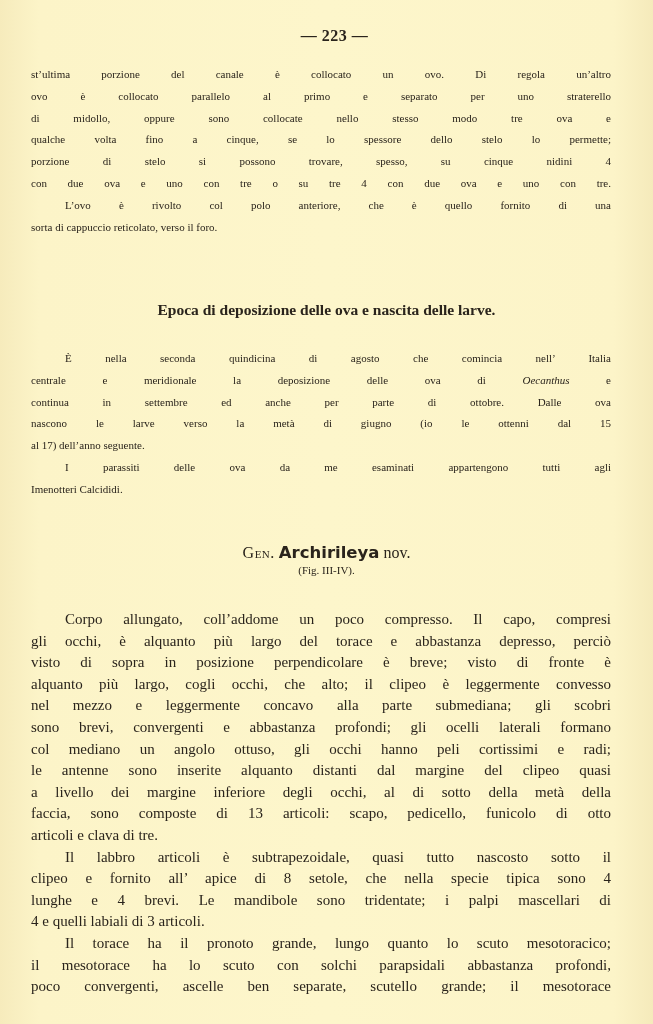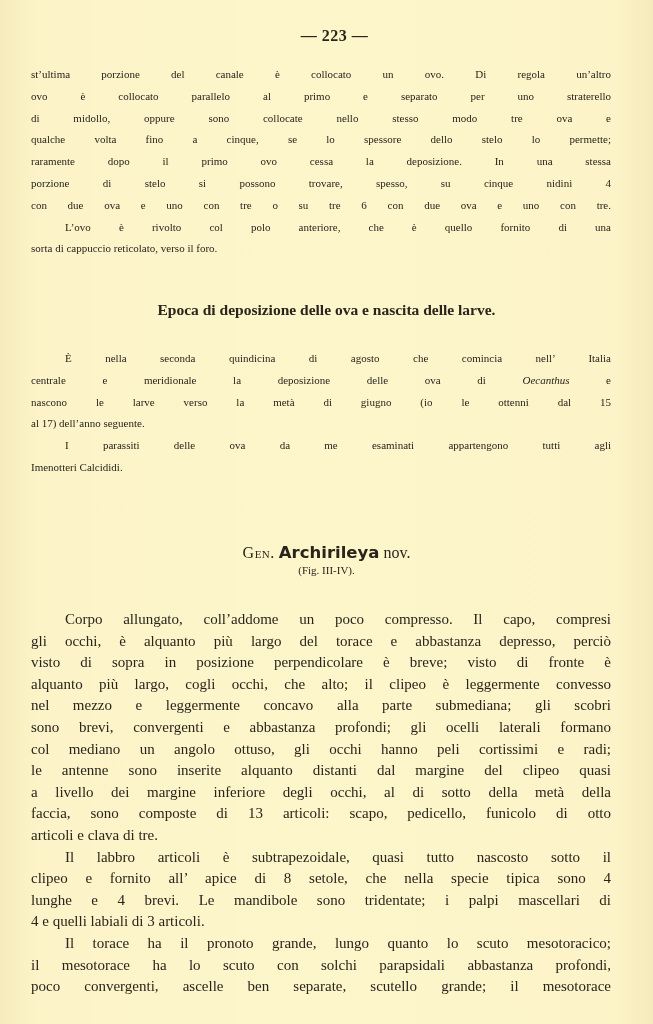--- a/index.html
+++ b/index.html
@@ -48,32 +48,32 @@
 <body>
 
 <div class="page">
   <div class="pagenum">— 223 —</div>
 
   <div class="body blk1">
     <span class="ln">st’ultima porzione del canale è collocato un ovo. Di regola un’altro</span>
     <span class="ln">ovo è collocato parallelo al primo e separato per uno straterello</span>
     <span class="ln">di midollo, oppure sono collocate nello stesso modo tre ova e</span>
     <span class="ln">qualche volta fino a cinque, se lo spessore dello stelo lo permette;</span>
-    <span class="ln">raramente dopo il primo ovo cessa la deposizione. In una stessa</span>
     <span class="ln">porzione di stelo si possono trovare, spesso, su cinque nidini 4</span>
-    <span class="ln">con due ova e uno con tre o su tre 6 con due ova e uno con tre.</span>
+    <span class="ln">con due ova e uno con tre o su tre 4 con due ova e uno con tre.</span>
     <span class="ln ind">L’ovo è rivolto col polo anteriore, che è quello fornito di una</span>
     <span class="ln last">sorta di cappuccio reticolato, verso il foro.</span>
   </div>
 
   <div class="heading1">Epoca di deposizione delle ova e nascita delle larve.</div>
 
   <div class="body blk2">
     <span class="ln ind">È nella seconda quindicina di agosto che comincia nell’ Italia</span>
     <span class="ln"><span>centrale e meridionale la deposizione delle ova di </span><em>Oecanthus</em><span> e</span></span>
+    <span class="ln">continua in settembre ed anche per parte di ottobre. Dalle ova</span>
     <span class="ln">nascono le larve verso la metà di giugno (io le ottenni dal 15</span>
     <span class="ln last">al 17) dell’anno seguente.</span>
     <span class="ln ind">I parassiti delle ova da me esaminati appartengono tutti agli</span>
     <span class="ln last">Imenotteri Calcididi.</span>
   </div>
 
   <div class="gen">
     <span class="sc">Gen.</span>
     <span class="nm">Archirileya</span>
     <span>nov.</span>

